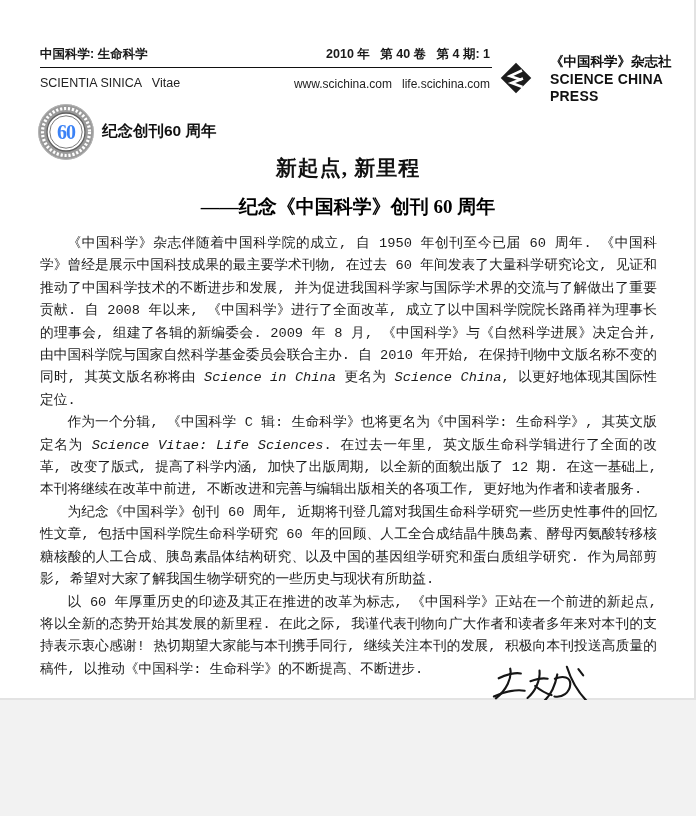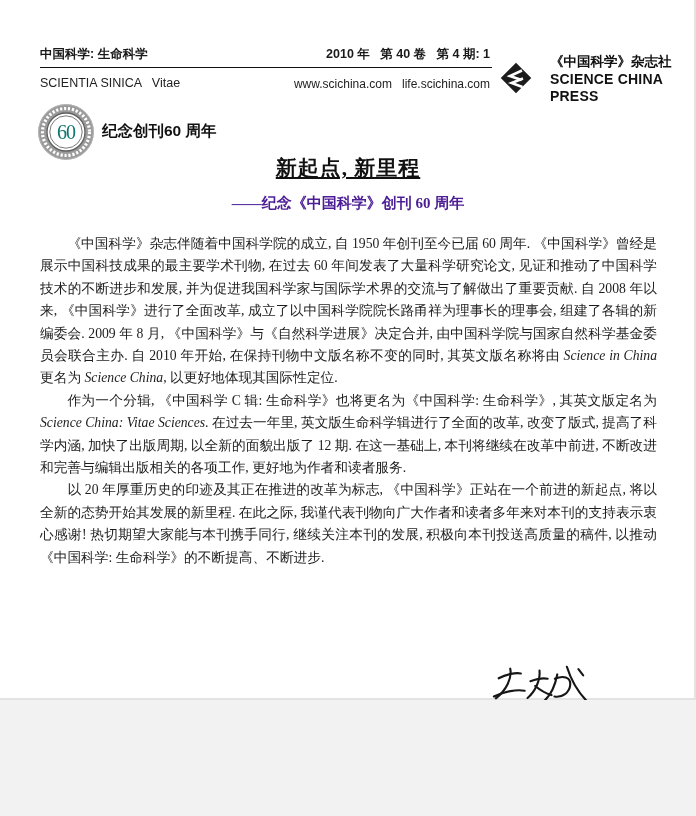--- a/index.html
+++ b/index.html
@@ -26,30 +26,30 @@
   .press-cn{font-family:"Liberation Sans","DejaVu Sans",sans-serif;font-size:13.5px;font-weight:bold;color:#111;}
   .press-en{font-family:"Liberation Sans","DejaVu Sans",sans-serif;font-size:14px;font-weight:bold;color:#111;letter-spacing:.2px;}
 
   
   .badge{position:absolute;left:38px;top:104px;width:56px;height:56px;}
   .badge svg{position:absolute;left:0;top:0;}
   .badge-num{
     position:absolute;left:0;top:0;width:56px;height:56px;
     display:flex;align-items:center;justify-content:center;
     font-family:"Liberation Serif","DejaVu Serif",serif;
-    font-size:20px;font-weight:normal;color:#0f766e;letter-spacing:-1px;text-align:center;
+    font-size:20px;font-weight:bold;color:#3b82f6;letter-spacing:-1px;text-align:center;
   }
   .badge-label{position:absolute;left:102px;top:121px;font-family:"Liberation Sans","DejaVu Sans",sans-serif;font-size:15.5px;font-weight:bold;color:#111;}
 
   
-  .title{position:absolute;left:0;top:154px;width:696px;text-align:center;font-size:21px;font-weight:bold;color:#111;letter-spacing:1px;text-decoration:underline;}
-  .subtitle{position:absolute;left:0;top:194px;width:696px;text-align:center;font-size:15px;font-weight:bold;color:#4c1d95;font-family:Liberation Serif, serif;}
+  .title{position:absolute;left:0;top:154px;width:696px;text-align:center;font-size:21px;font-weight:bold;color:#111;letter-spacing:1px;}
+  .subtitle{position:absolute;left:0;top:194px;width:696px;text-align:center;font-size:19px;font-weight:bold;color:#000000;font-family:Liberation Serif, serif;}
 
   
-  .body-text{position:absolute;left:40px;top:233px;width:617px;}
+  .body-text{position:absolute;left:40px;top:233px;width:617px;font-family:Liberation Mono, monospace;}
   .body-par{
     margin:0;
     font-size:13.7px;line-height:22.4px;
     text-align:justify;text-justify:inter-ideograph;
     text-indent:2em;color:#1c1c1c;
   }
   .lat-italic{font-style:italic;}
 
   
   .signature{position:absolute;left:486px;top:661px;width:108px;height:48px;}
@@ -90,22 +90,23 @@
     </svg>
     <div class="badge-num">60</div>
   </div>
   <div class="badge-label">纪念创刊60 周年</div>
 
   <div class="title">新起点, 新里程</div>
   <div class="subtitle">——纪念《中国科学》创刊 60 周年</div>
 
   <div class="body-text">
       <p class="body-par"><span>《中国科学》杂志伴随着中国科学院的成立, 自 1950 年创刊至今已届 60 周年. 《中国科学》曾经是展示中国科技成果的最主要学术刊物, 在过去 60 年间发表了大量科学研究论文, 见证和推动了中国科学技术的不断进步和发展, 并为促进我国科学家与国际学术界的交流与了解做出了重要贡献. 自 2008 年以来, 《中国科学》进行了全面改革, 成立了以中国科学院院长路甬祥为理事长的理事会, 组建了各辑的新编委会. 2009 年 8 月, 《中国科学》与《自然科学进展》决定合并, 由中国科学院与国家自然科学基金委员会联合主办. 自 2010 年开始, 在保持刊物中文版名称不变的同时, 其英文版名称将由 </span><span class="lat-italic">Science in China</span><span> 更名为 </span><span class="lat-italic">Science China</span><span>, 以更好地体现其国际性定位.</span></p>
-      <p class="body-par"><span>作为一个分辑, 《中国科学 C 辑: 生命科学》也将更名为《中国科学: 生命科学》, 其英文版定名为 </span><span class="lat-italic">Science China: Vitae Sciences</span><span>. 在过去一年里, 英文版生命科学辑进行了全面的改革, 改变了版式, 提高了科学内涵, 加快了出版周期, 以全新的面貌出版了 12 期. 在这一基础上, 本刊将继续在改革中前进, 不断改进和完善与编辑出版相关的各项工作, 更好地为作者和读者服务.</span></p>
-      <p class="body-par"><span>以 20 年厚重历史的印迹及其正在推进的改革为标志, 《中国科学》正站在一个前进的新起点, 将以全新的态势开始其发展的新里程. 在此之际, 我谨代表刊物向广大作者和读者多年来对本刊的支持表示衷心感谢! 热切期望大家能与本刊携手同行, 继续关注本刊的发展, 积极向本刊投送高质量的稿件, 以推动《中国科学: 生命科学》的不断提高、不断进步.</span></p>
+      <p class="body-par"><span>作为一个分辑, 《中国科学 C 辑: 生命科学》也将更名为《中国科学: 生命科学》, 其英文版定名为 </span><span class="lat-italic">Science Vitae: Life Sciences</span><span>. 在过去一年里, 英文版生命科学辑进行了全面的改革, 改变了版式, 提高了科学内涵, 加快了出版周期, 以全新的面貌出版了 12 期. 在这一基础上, 本刊将继续在改革中前进, 不断改进和完善与编辑出版相关的各项工作, 更好地为作者和读者服务.</span></p>
+      <p class="body-par"><span>为纪念《中国科学》创刊 60 周年, 近期将刊登几篇对我国生命科学研究一些历史性事件的回忆性文章, 包括中国科学院生命科学研究 60 年的回顾、人工全合成结晶牛胰岛素、酵母丙氨酸转移核糖核酸的人工合成、胰岛素晶体结构研究、以及中国的基因组学研究和蛋白质组学研究. 作为局部剪影, 希望对大家了解我国生物学研究的一些历史与现状有所助益.</span></p>
+      <p class="body-par"><span>以 60 年厚重历史的印迹及其正在推进的改革为标志, 《中国科学》正站在一个前进的新起点, 将以全新的态势开始其发展的新里程. 在此之际, 我谨代表刊物向广大作者和读者多年来对本刊的支持表示衷心感谢! 热切期望大家能与本刊携手同行, 继续关注本刊的发展, 积极向本刊投送高质量的稿件, 以推动《中国科学: 生命科学》的不断提高、不断进步.</span></p>
     </div>
 
   <div class="signature">
     <svg width="108" height="48" viewBox="0 0 110 50" fill="none" stroke="#161616" stroke-width="2.2" stroke-linecap="round">
       <path d="M12 18 C20 13.5, 30 12, 35 13"></path>
       <path d="M24 8 C26 18, 20 30, 9 39"></path>
       <path d="M7 37 C18 31.5, 31 29.5, 39 31"></path>
       <path d="M45 21 C52 18.5, 59 17.5, 63 18.5"></path>
       <path d="M54.5 10 C55.5 20, 50 32, 42 38.5"></path>
       <path d="M50 26 C56 31, 62 34, 67 35.5"></path>

